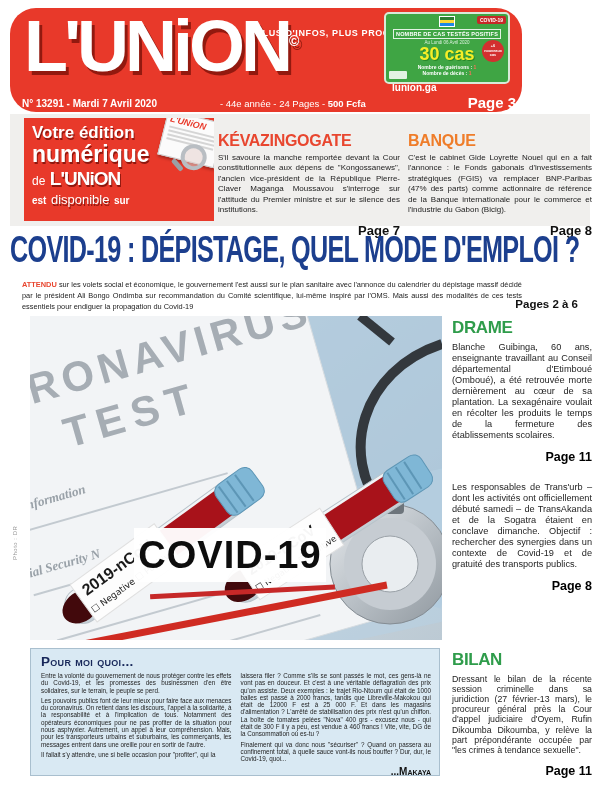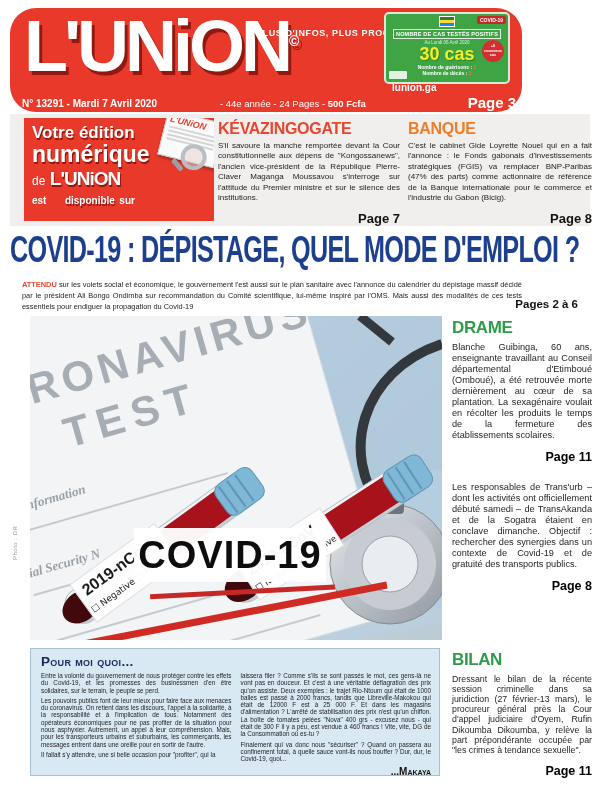--- a/index.html
+++ b/index.html
@@ -42,35 +42,35 @@
 
   .promo { position:absolute; left:14px; top:4px; width:190px; height:103px; background:#e8392a;
            color:#fff; padding:6px 8px; overflow:hidden; }
   .promo .l1 { font-size:17px; font-weight:bold; text-shadow:1px 2px 0 rgba(120,15,8,.8); line-height:1.05; }
   .promo .l2 { font-size:23px; font-weight:bold; text-shadow:1px 2px 0 rgba(120,15,8,.8); line-height:1.05; }
   .promo .l3 { margin-top:3px; line-height:1; }
   .promo .l3 .de { font-size:12px; font-weight:normal; }
   .promo .l3 .un { font-size:19px; font-weight:bold; letter-spacing:-1px; text-shadow:1px 2px 0 rgba(120,15,8,.8); }
   .promo .l4 { margin-top:3px; line-height:1; }
   .promo .l4 .sm { font-size:10px; font-weight:bold; }
-  .promo .l4 .bg { font-size:10px; font-weight:bold; text-shadow:1px 2px 0 rgba(120,15,8,.8);margin-left:14px; }
+  .promo .l4 .bg { font-size:13px; font-weight:normal; text-shadow:1px 2px 0 rgba(120,15,8,.8); }
   .promo .url { margin-top:4px; font-size:11.5px; font-weight:bold; letter-spacing:-.4px; }
   .promo-news { position:absolute; right:-6px; top:-2px; width:58px; height:46px; background:#fbfbfb;
                 transform:rotate(14deg); border:1px solid #ccc; box-shadow:1px 2px 3px rgba(0,0,0,.3); }
   .promo-news .pn-title { color:#e8392a; font-weight:bold; font-size:9px; padding:2px 3px 0 3px; font-style:italic; }
   .promo-news .pn-line { height:2px; background:#d5d5d5; margin:2px 4px; }
   .magnifier { position:absolute; right:8px; top:26px; width:26px; height:26px; border:4px solid #b9bec3;
                border-radius:50%; background:rgba(230,210,205,.55); }
   .magnifier::after { content:""; position:absolute; left:-12px; top:18px; width:14px; height:5px;
                       background:#9aa0a5; transform:rotate(35deg); border-radius:2px; }
 
   .top-art { position:absolute; top:6px; }
   .top-art.a0 { left:208px; width:182px; }
   .top-art.a1 { left:398px; width:184px; }
-  .top-art h2 { font-size:16px; font-weight:bold; letter-spacing:-.3px; margin-bottom:3px; }
+  .top-art h2 { font-size:16px; font-weight:bold; letter-spacing:-.3px; margin-bottom:3px;margin-top:12px; }
   .top-art.a0 h2 { color:#e8462f; }
   .top-art.a1 h2 { color:#ef7d2a; }
   .top-art p { font-size:8px; line-height:1.3; color:#222; text-align:justify; }
   .top-art .pref { text-align:right; font-weight:bold; font-size:13px; color:#111; margin-top:8px; }
 
   
   .headline { position:absolute; left:10px; top:229px; width:580px; white-space:nowrap; color:#1c3f8e;
               font-weight:bold; font-size:36px; letter-spacing:-1px; transform:scaleX(.70);
               transform-origin:left center; }
   .standfirst { position:absolute; left:22px; top:279px; width:556px; font-size:7.4px; line-height:1.5;

